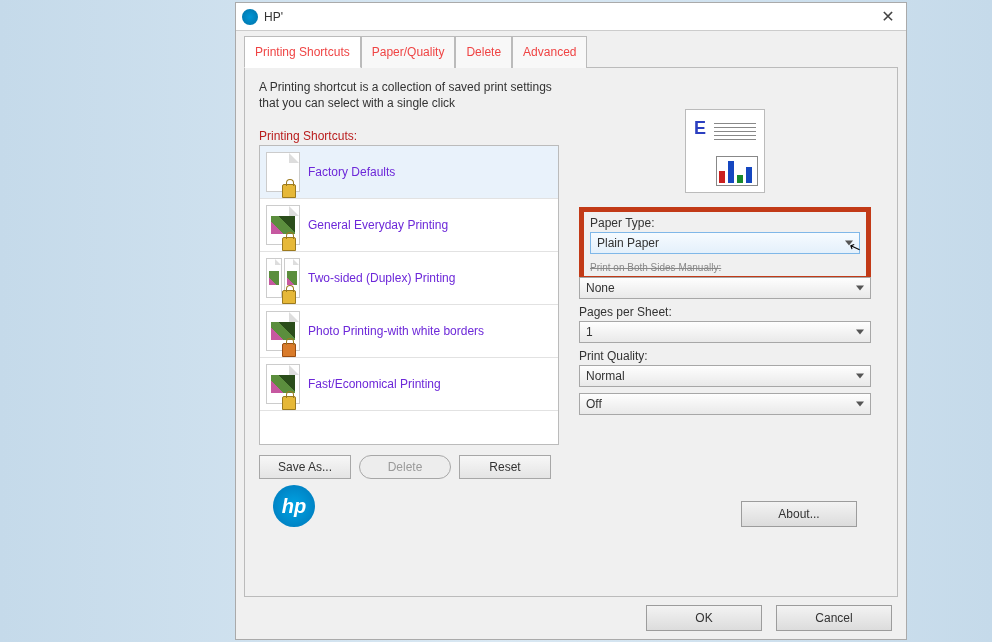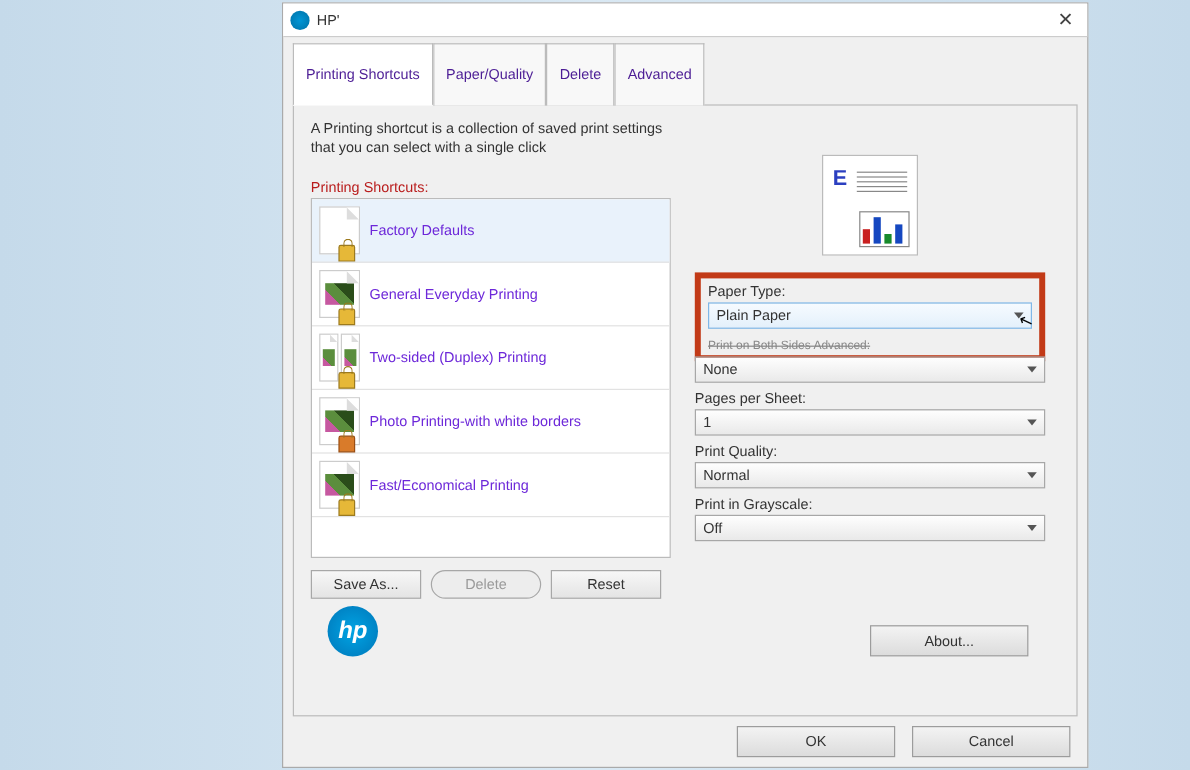--- a/index.html
+++ b/index.html
@@ -51,23 +51,23 @@
     display: flex;
     margin-top: 4px;
     margin-left: 8px;
     position: relative;
     z-index: 2;
   }
   .tab {
     border: 1px solid #bbb;
     border-bottom: none;
     background: #f8f8f8;
-    padding: 18px 10px;
+    padding: 8px 10px;
     font-size: 12px;
-    color: #4c1d95;
+    color: #ef4444;
     cursor: pointer;
     position: relative;
     top: 1px;
   }
   .tab.active {
     background: #fff;
     border-bottom: 1px solid #fff;
     z-index: 3;
   }
   .tab-panel {
@@ -215,21 +215,21 @@
     background: radial-gradient(circle,#00a4e4 0%,#0076b8 100%);
     display:flex;align-items:center;justify-content:center;
     color:#fff;font-weight:bold;font-style:italic;font-size:20px;
   }
   .bottom-buttons {
     display:flex; justify-content:flex-end; gap:14px;
     padding: 8px 14px 8px 14px;
     border-top:0;
   }
   .wide-btn {
-    width:132px; padding:5px 0; text-align:center;
+    width:116px; padding:5px 0; text-align:center;
     border:1px solid #9c9c9c;
     background: linear-gradient(#f3f3f3,#dcdcdc);
     cursor:pointer; color:#333;
   }
 </style>
 </head>
 <body>
 
 <div class="dialog">
 
@@ -333,21 +333,21 @@
 
         <div class="highlight-box">
           <div class="field">
             <span class="field-label">Paper Type:</span>
             <div class="select hl" style="position:relative;">
               <span>Plain Paper</span>
               <span class="caret"></span>
               <span class="cursor-arrow">↖</span>
             </div>
           </div>
-          <span class="truncated-label" style="font-size:10px;color:#888;">Print on Both Sides Advanced:</span>
+          <span class="truncated-label" style="font-size:10px;color:#888;">Print on Both Sides Manually:</span>
         </div>
 
         <div class="field">
           <div class="select">
             <span>None</span>
             <span class="caret"></span>
           </div>
         </div>
 
         <div class="field">
@@ -360,21 +360,20 @@
 
         <div class="field">
           <span class="field-label">Print Quality:</span>
           <div class="select">
             <span>Normal</span>
             <span class="caret"></span>
           </div>
         </div>
 
         <div class="field">
-          <span class="field-label">Print in Grayscale:</span>
           <div class="select">
             <span>Off</span>
             <span class="caret"></span>
           </div>
         </div>
 
         <div class="spacer"></div>
       </div>
     </div>
 

